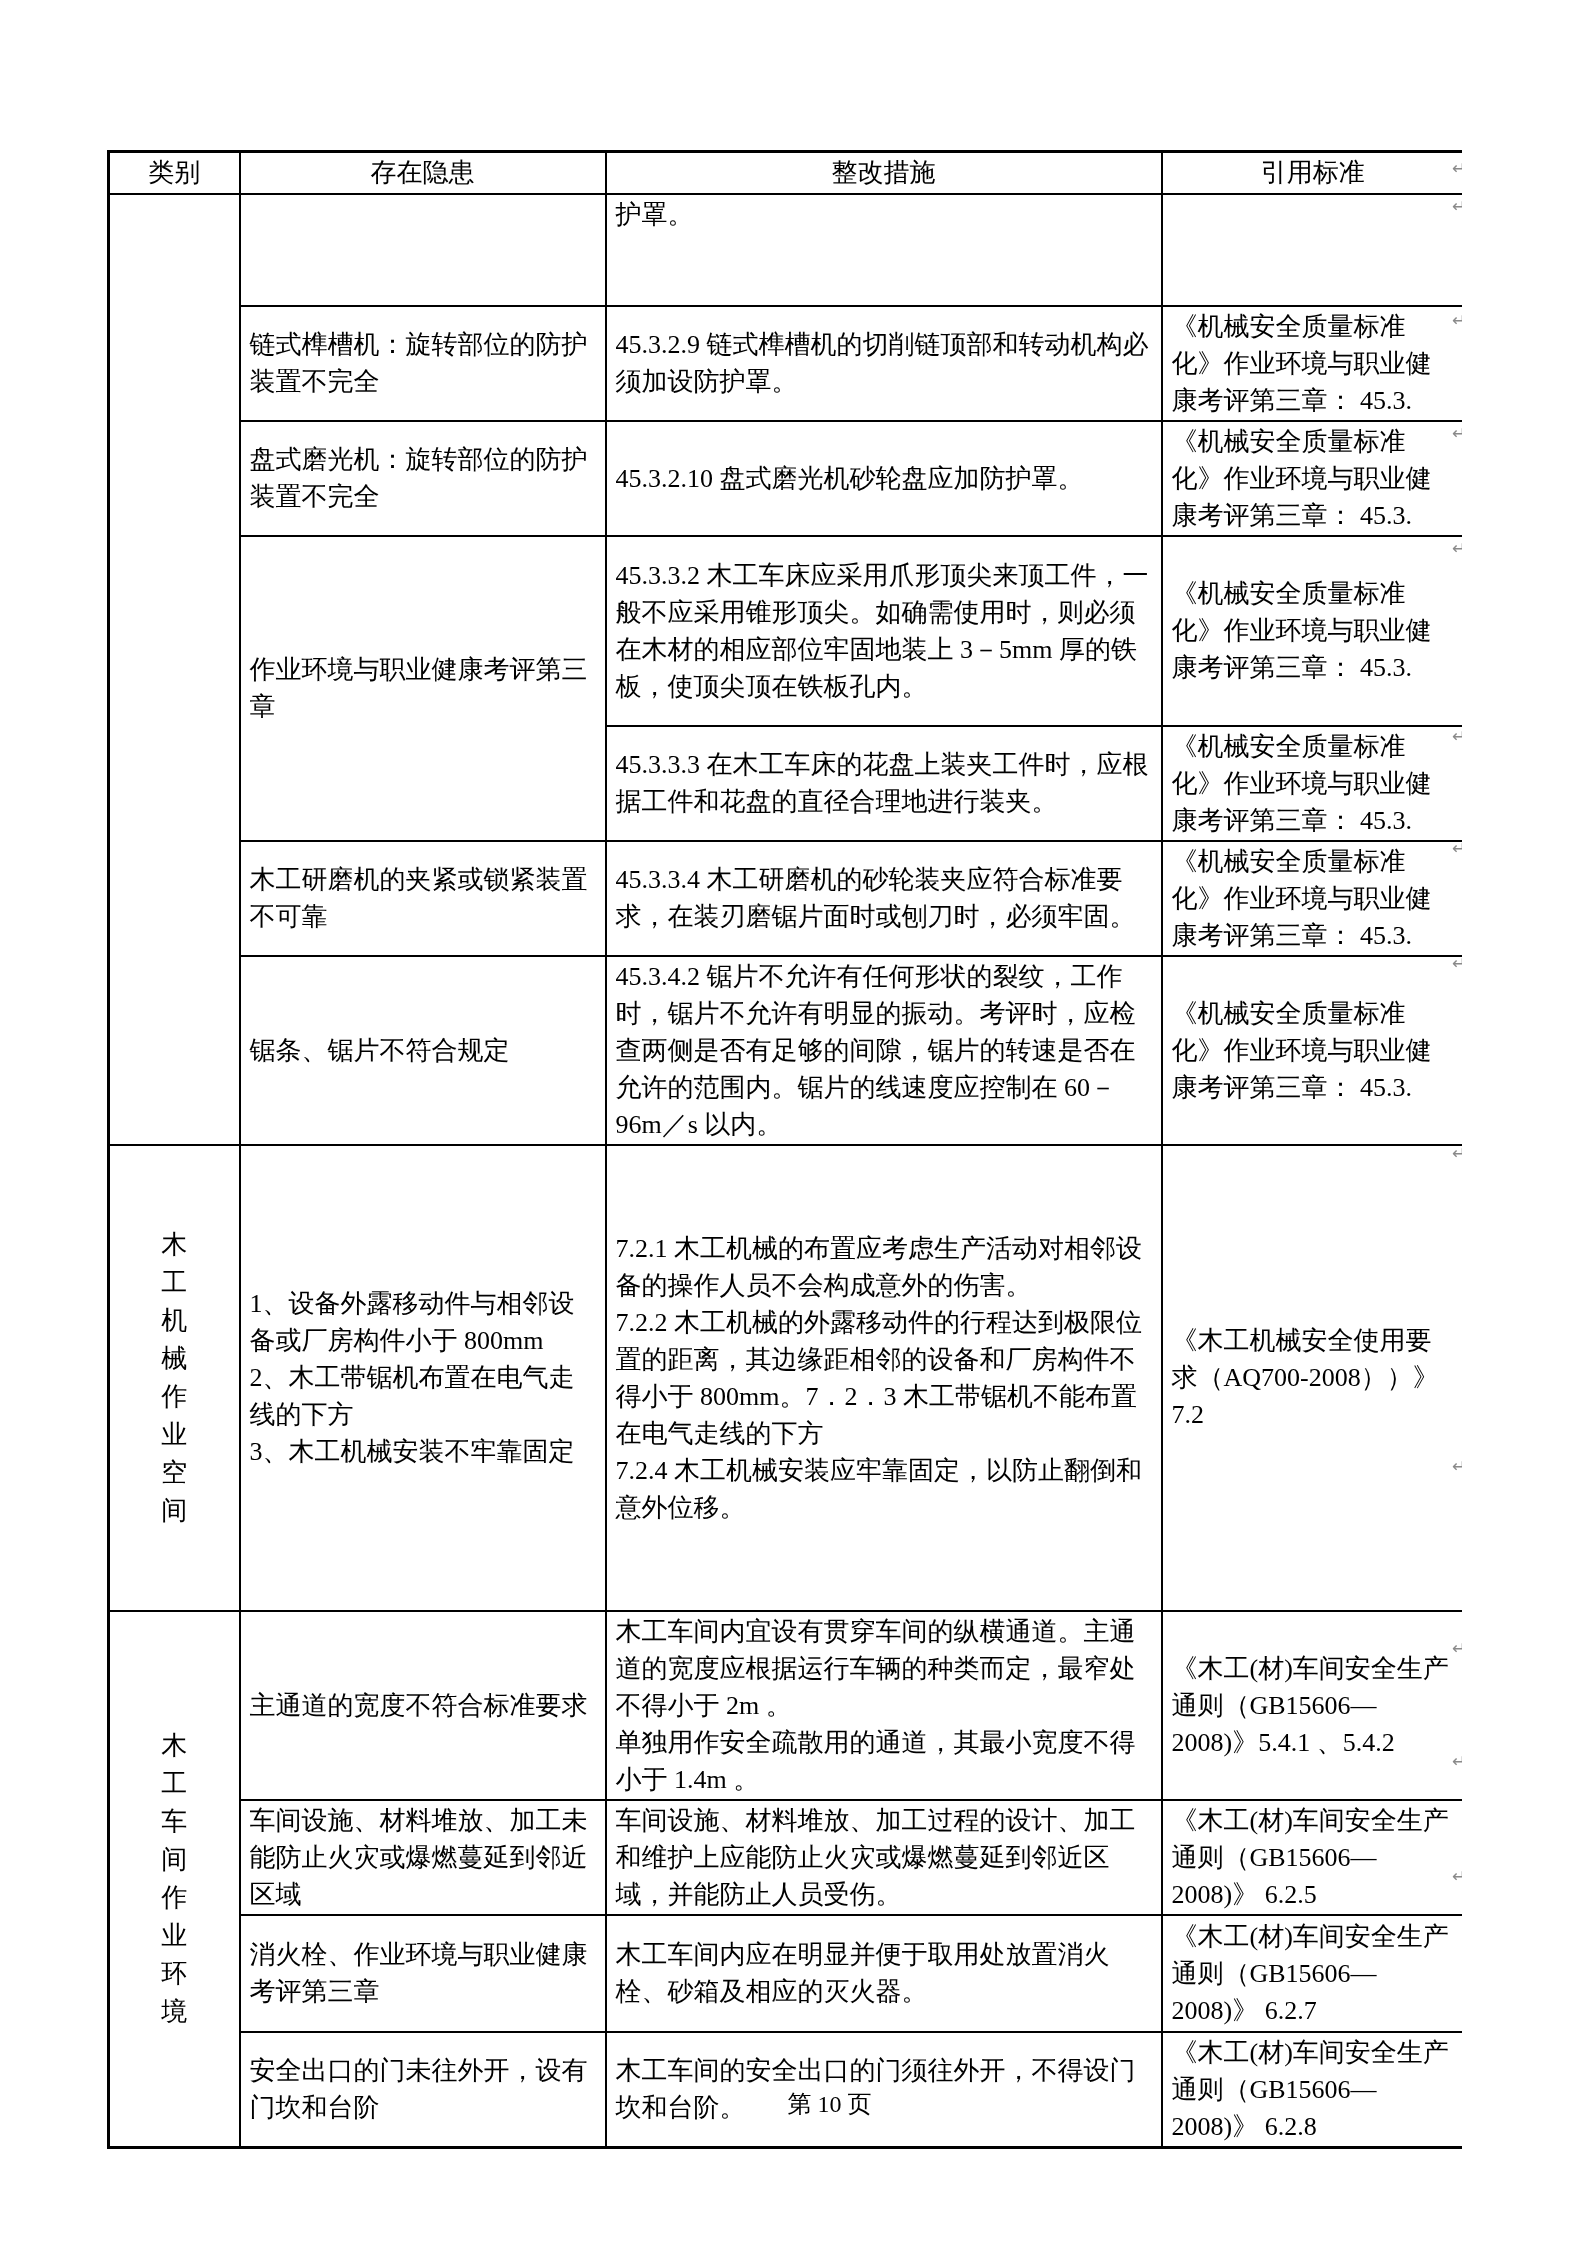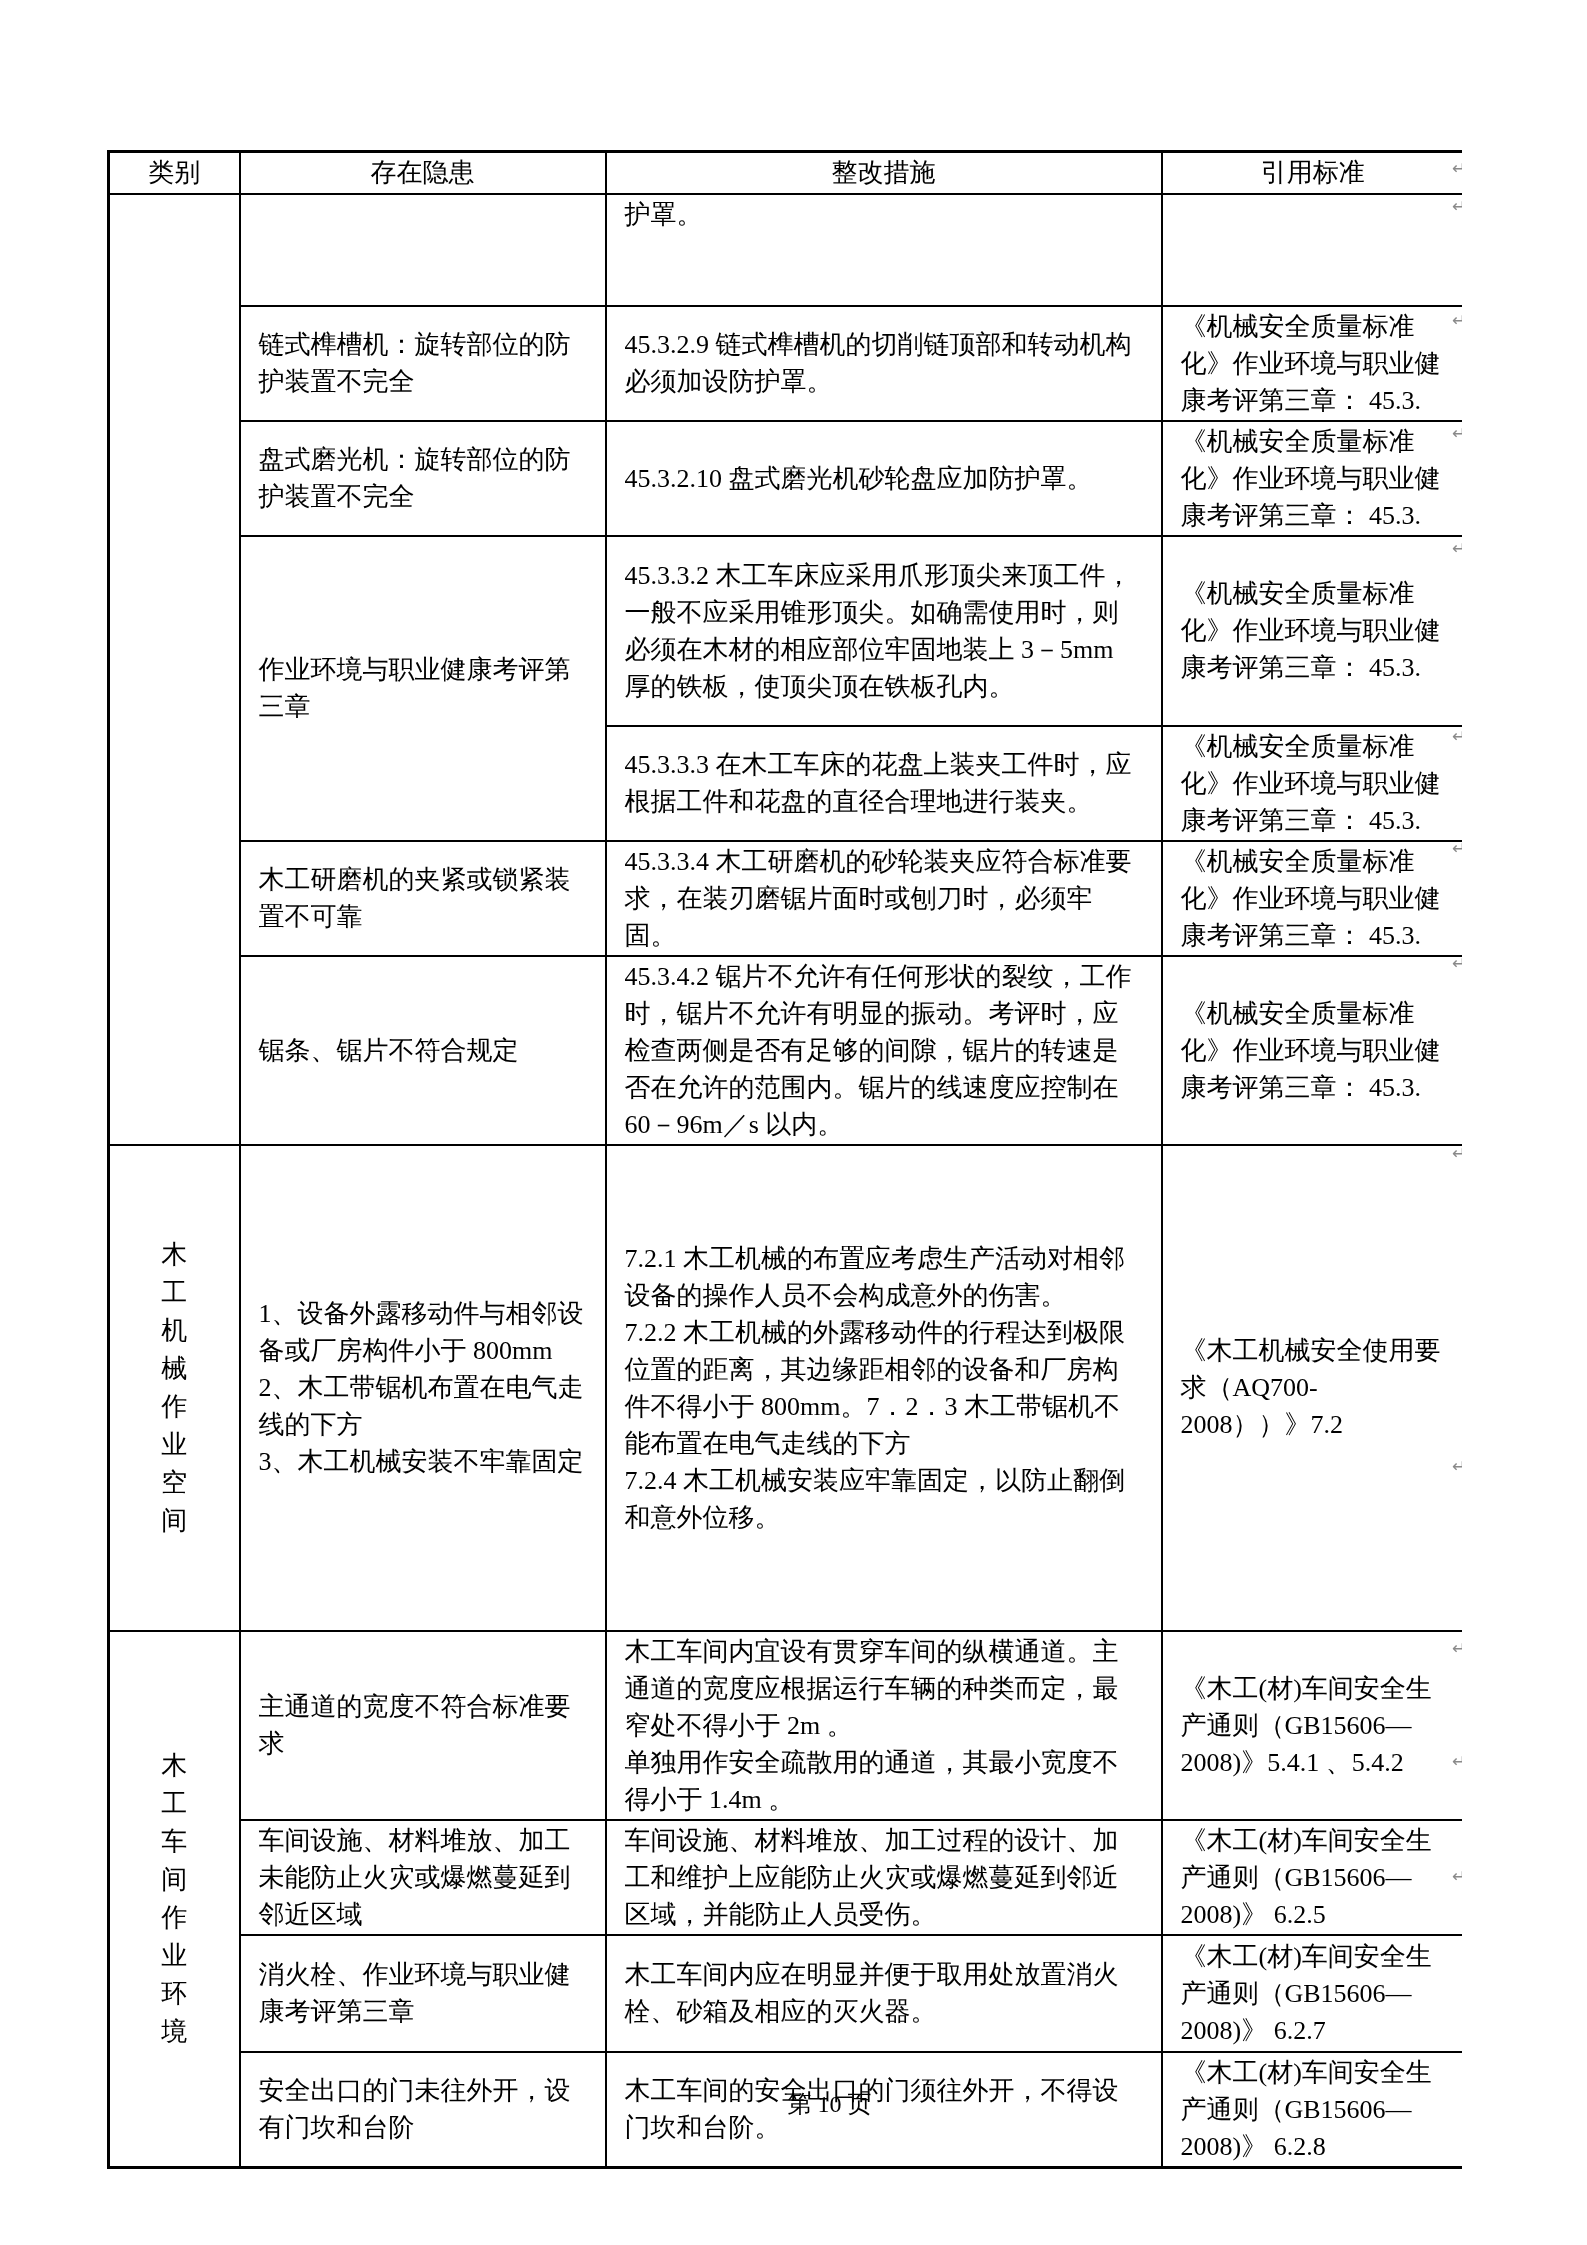--- a/index.html
+++ b/index.html
@@ -24,37 +24,37 @@
     border-collapse: collapse;
     table-layout: fixed;
     border: 3px solid #000000;
   }
   col.c1 { width: 131px; }
   col.c2 { width: 366px; }
   col.c3 { width: 556px; }
   col.c4 { width: 303px; }
   td {
     border: 2px solid #000000;
-    padding: 1px 18px;
+    padding: 1px 9px;
     font-size: 26px;
     line-height: 37px;
     vertical-align: middle;
     overflow: hidden;
     white-space: pre-wrap;
     word-break: break-word;
   }
   td.hd {
     text-align: center;
     vertical-align: middle;
     padding: 0 4px;
   }
   td.cat {
     text-align: center;
     vertical-align: middle;
-    padding: 16px;
+    padding: 6px;
   }
   .vlabel {
     width: 30px;
     margin: 0 auto;
     word-break: break-all;
     text-align: center;
     font-size: 26px;
     line-height: 38px;
   }
   td.ms, td.st, td.hz { text-align: left; }

